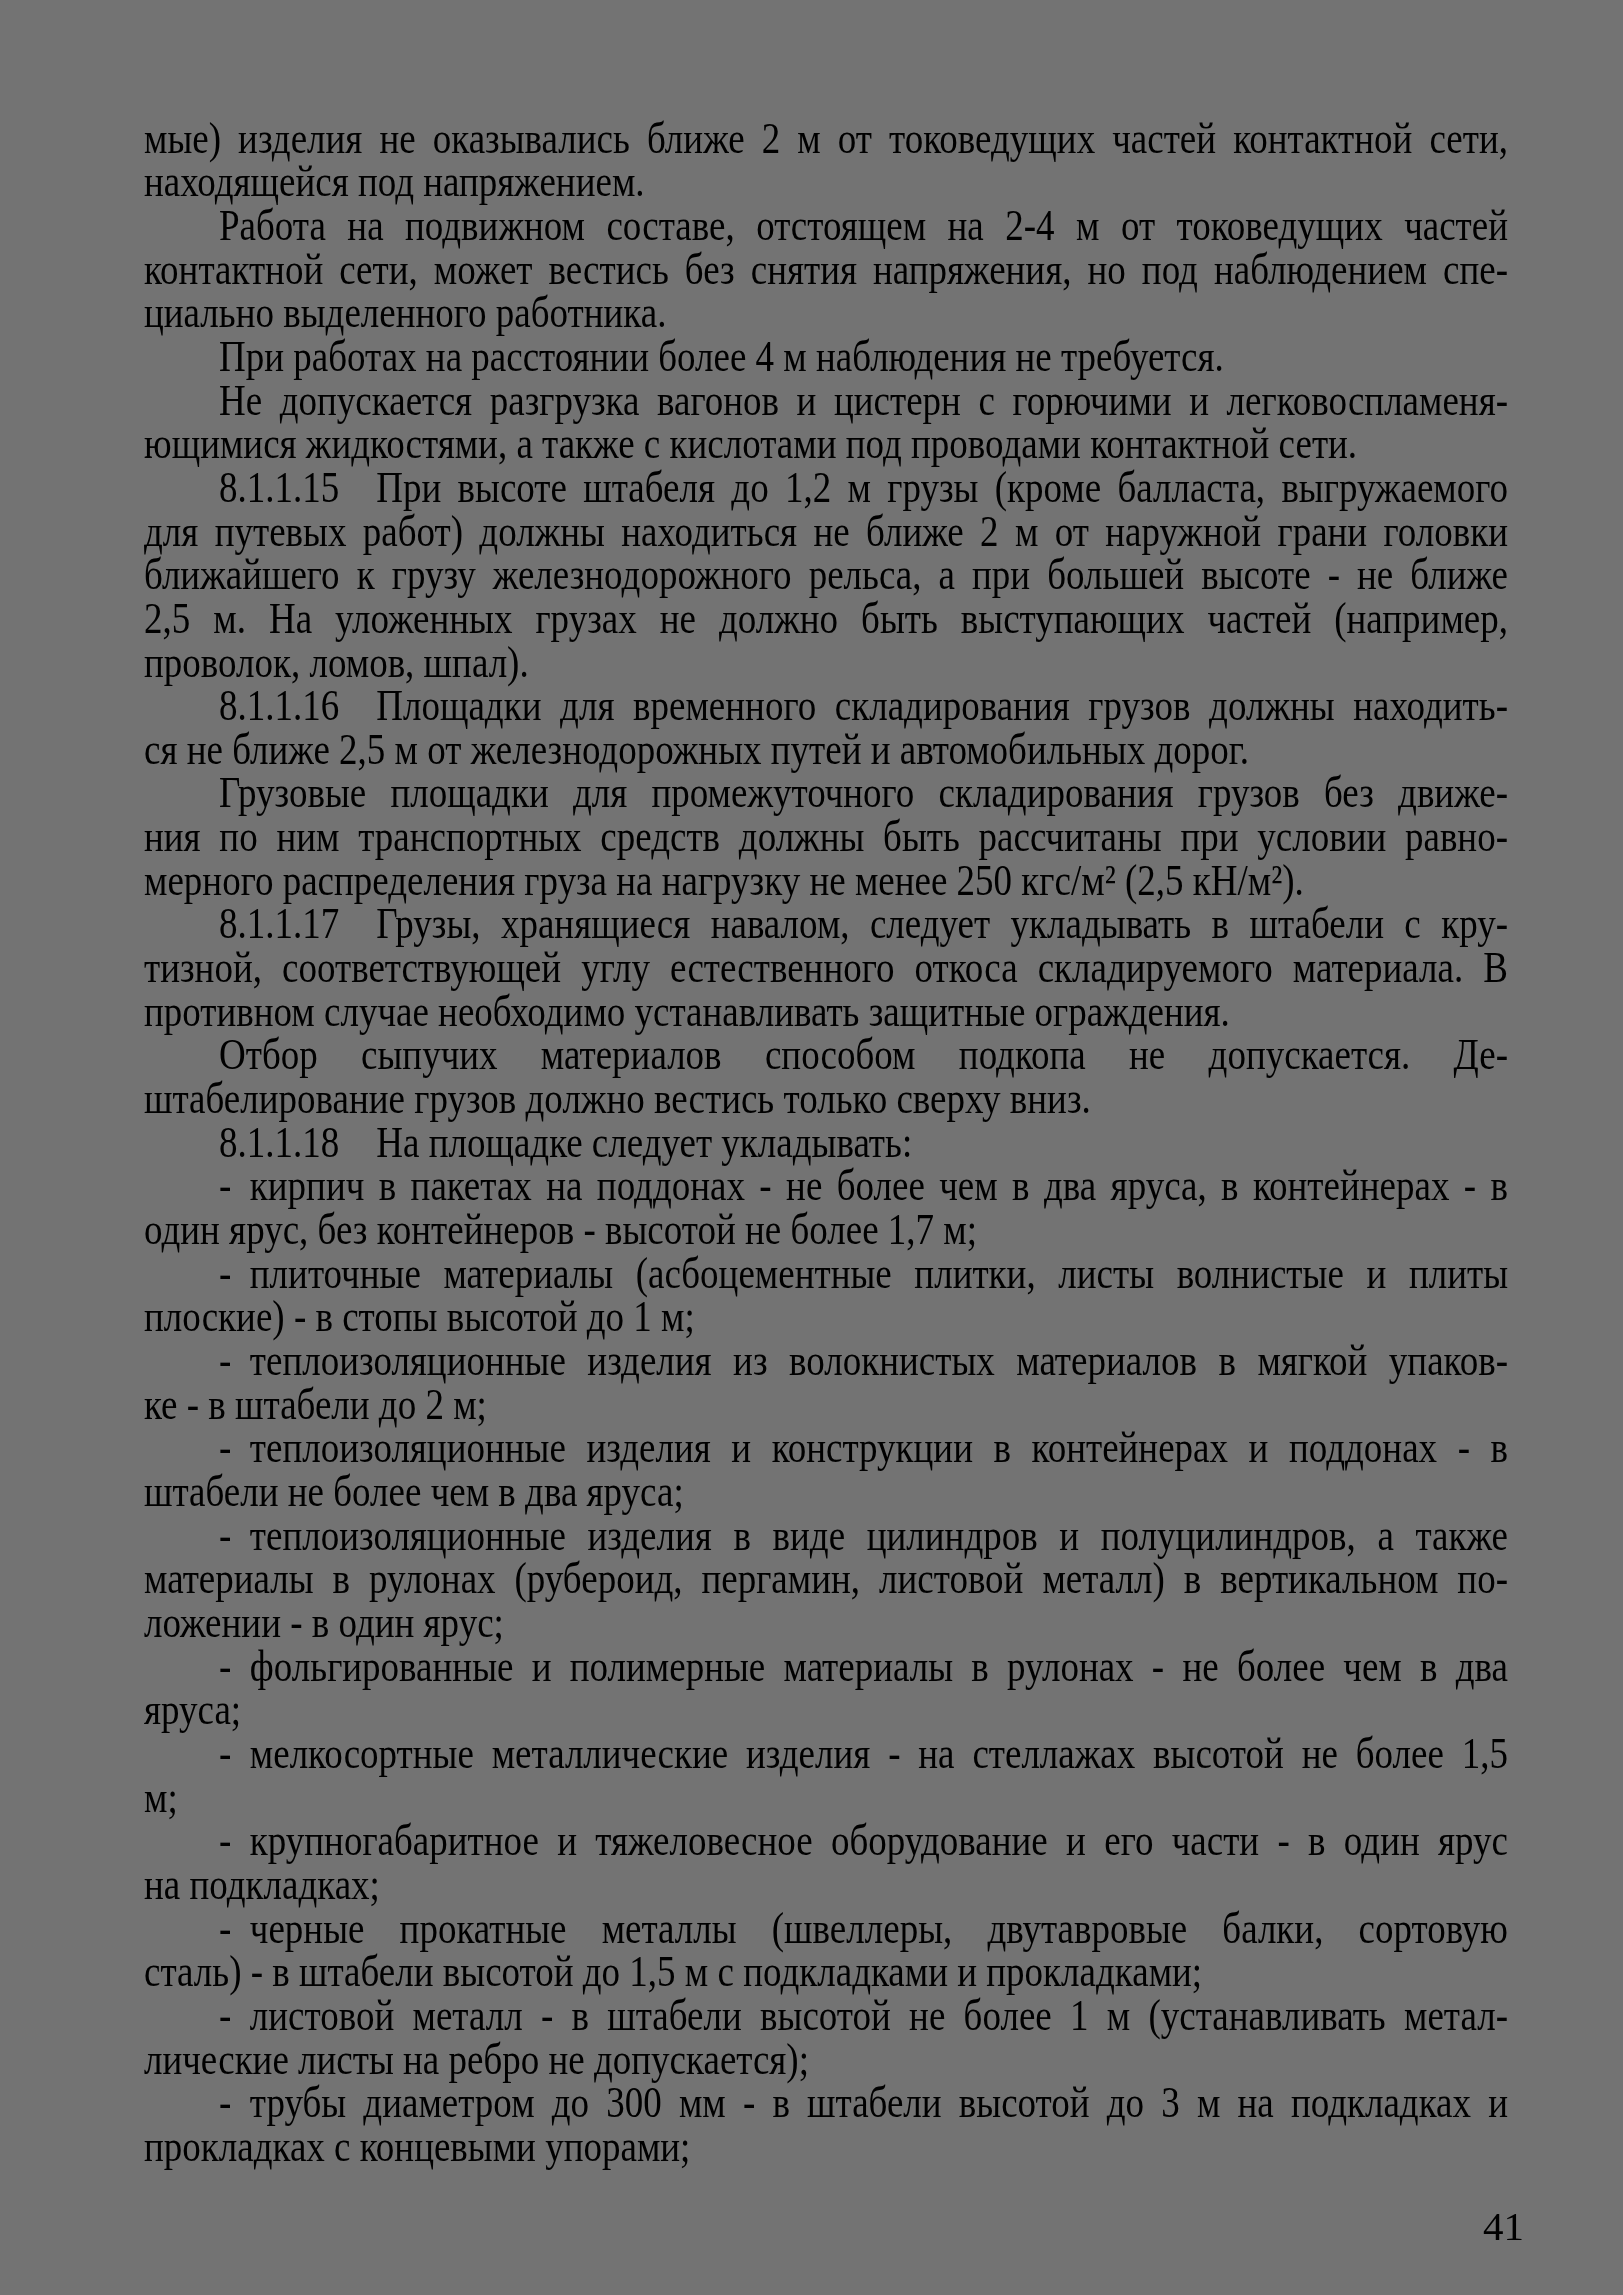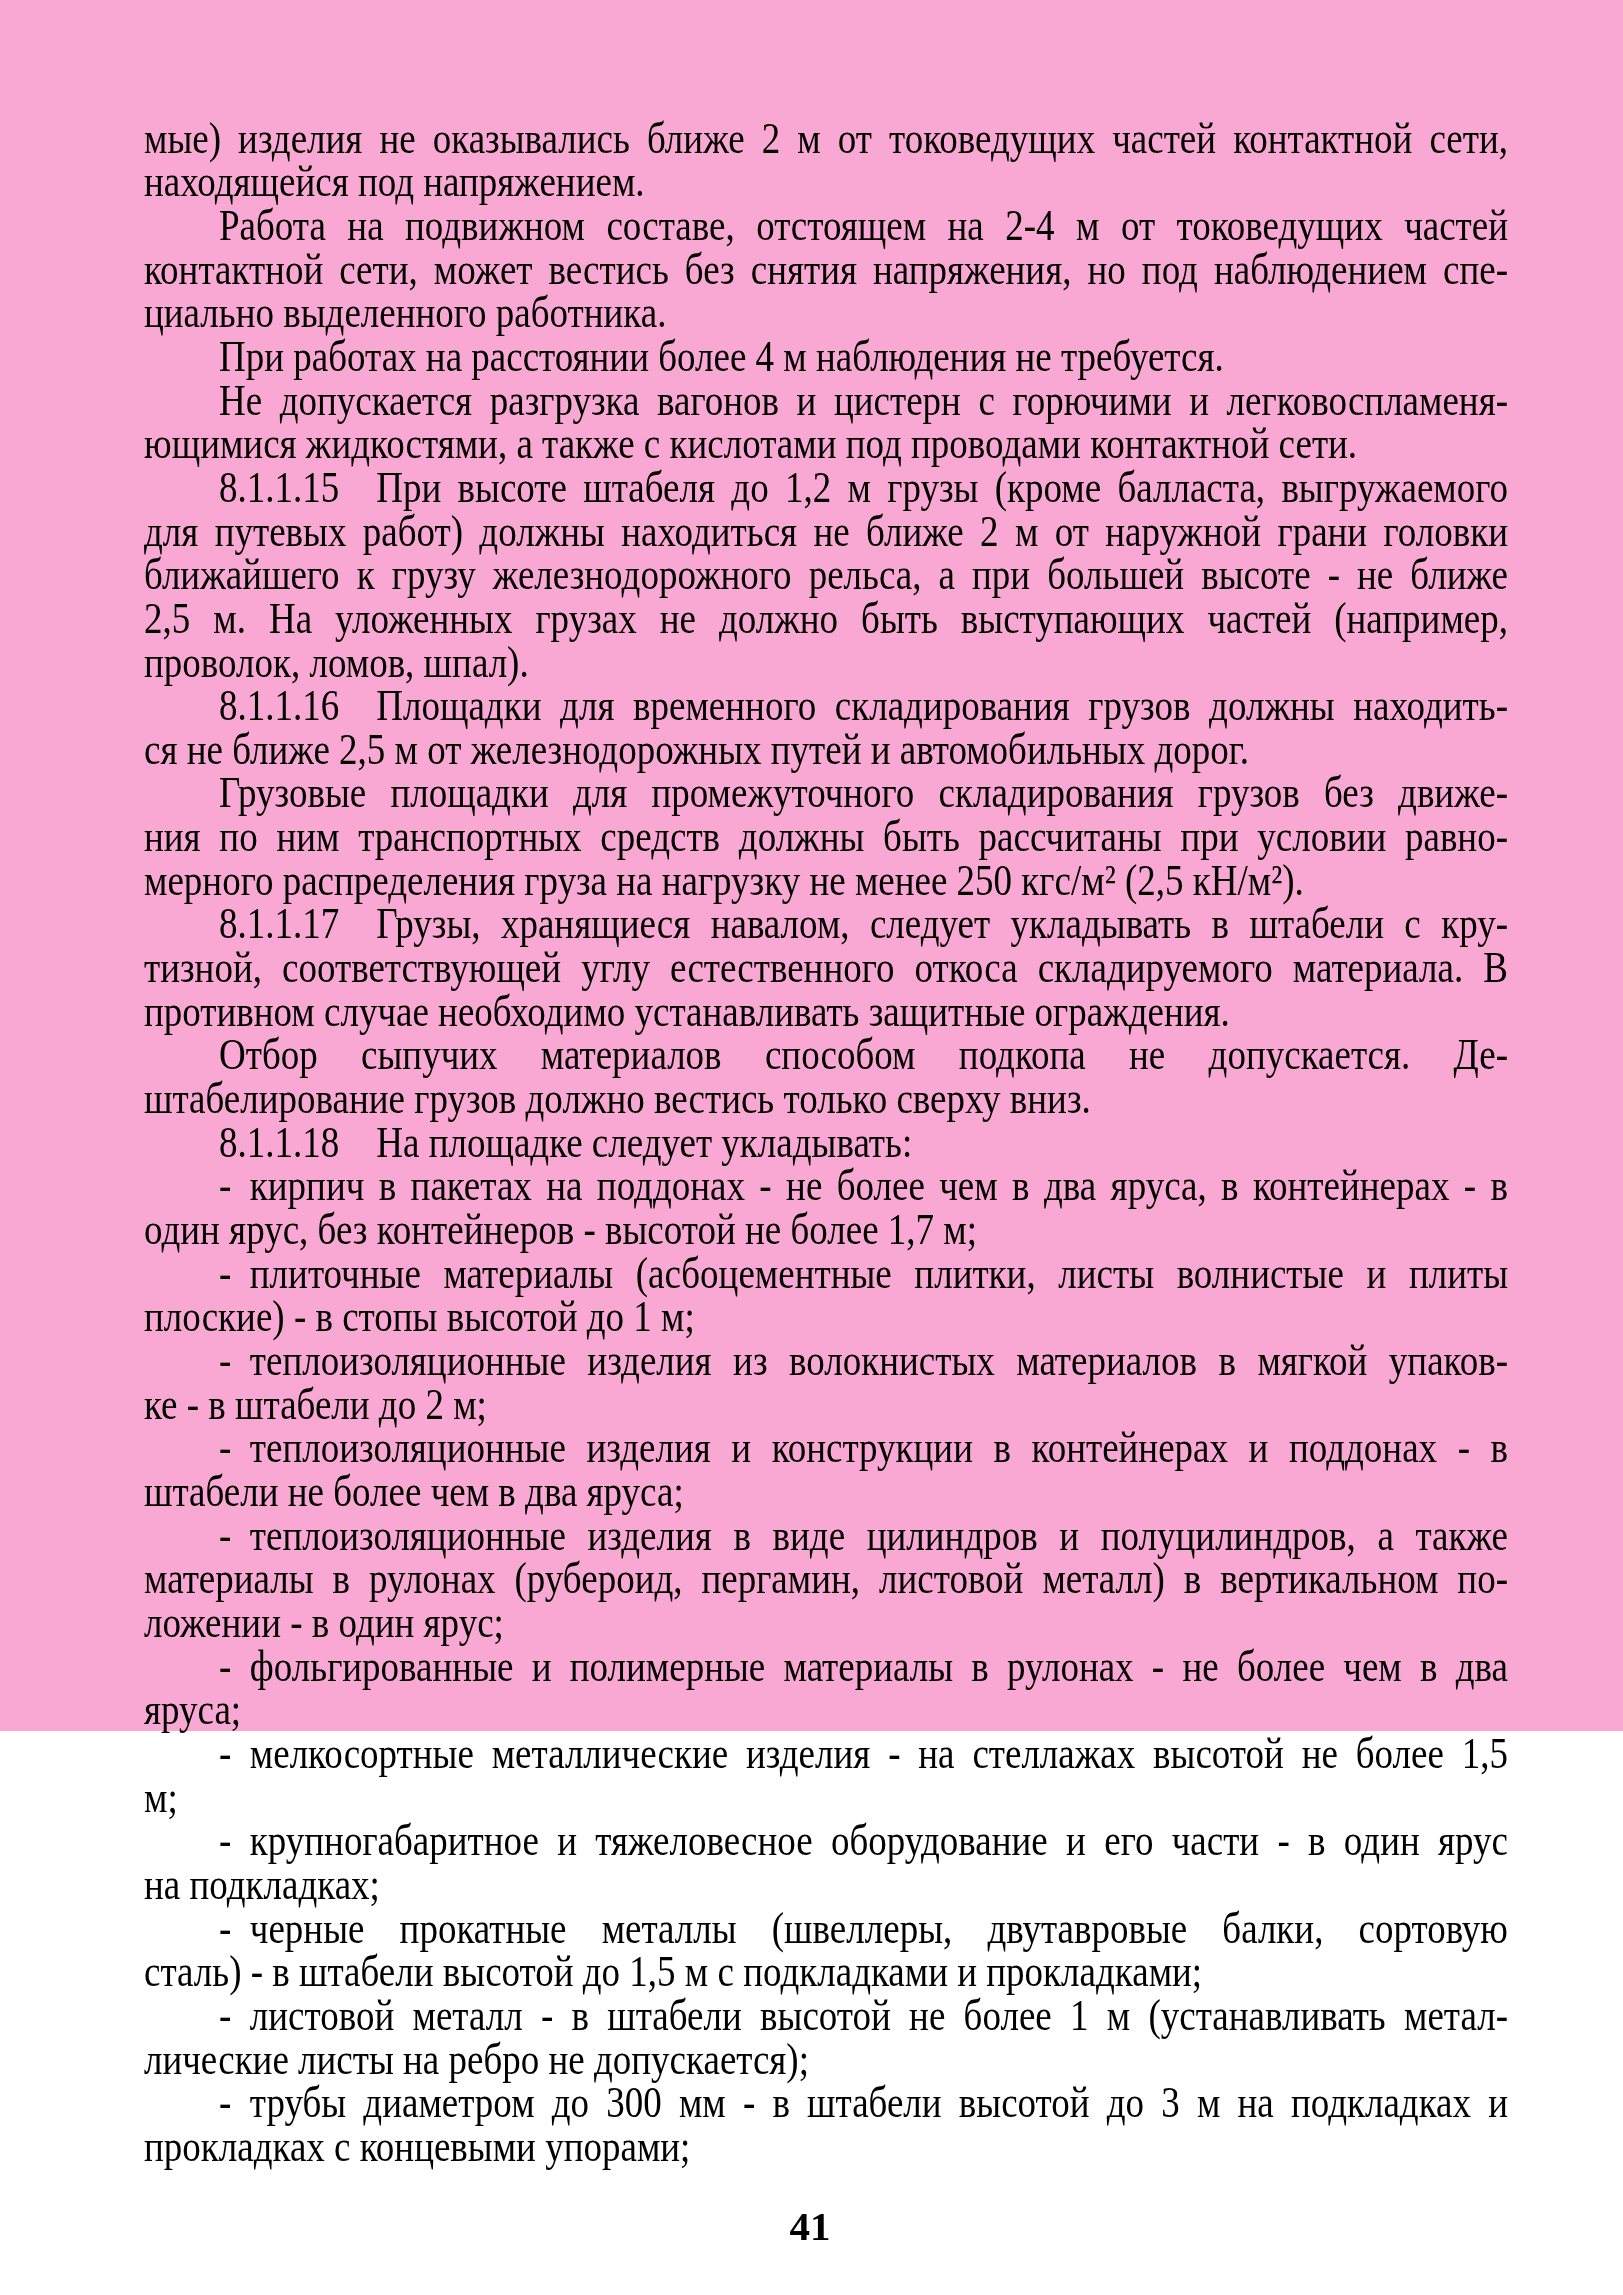--- a/index.html
+++ b/index.html
@@ -12,22 +12,22 @@
     width: 1623px;
     height: 2295px;
     overflow: hidden;
     color: #000000;
     font-family: "Liberation Serif", "DejaVu Serif", serif;
   }
   .page {
     position: absolute;
     left: 0; top: 0;
     width: 1623px;
-    height: 1731px;
-    background: #f9a8d4;
+    height: 2295px;
+    background: #737373;
   }
   
   .text-block {
     position: absolute;
     left: 144px;
     top: 116px;
     width: 1364px;
     transform: scaleY(1.18);
     transform-origin: 0 0;
   }
@@ -43,28 +43,27 @@
   .line.j {
     text-align: justify;
     text-align-last: justify;
     text-justify: inter-word;
   }
   .line.i {
     padding-left: 75px;
   }
   .page-number {
     position: absolute;
-    left: 128px;
+    left: 160px;
     top: 2203px;
     width: 1364px;
-    text-align: center;
+    text-align: right;
     font-size: 41px;
     line-height: 46px;
     color: #000000;
-    font-weight: bold;
   }
 </style>
 </head>
 <body>
 
 <div class="page">
   <div class="text-block" id="text-block">
       <div class="line j">мые) изделия не оказывались ближе 2 м от токоведущих частей контактной сети,</div>
       <div class="line">находящейся под напряжением.</div>
       <div class="line j i">Работа на подвижном составе, отстоящем на 2-4 м от токоведущих частей</div>

